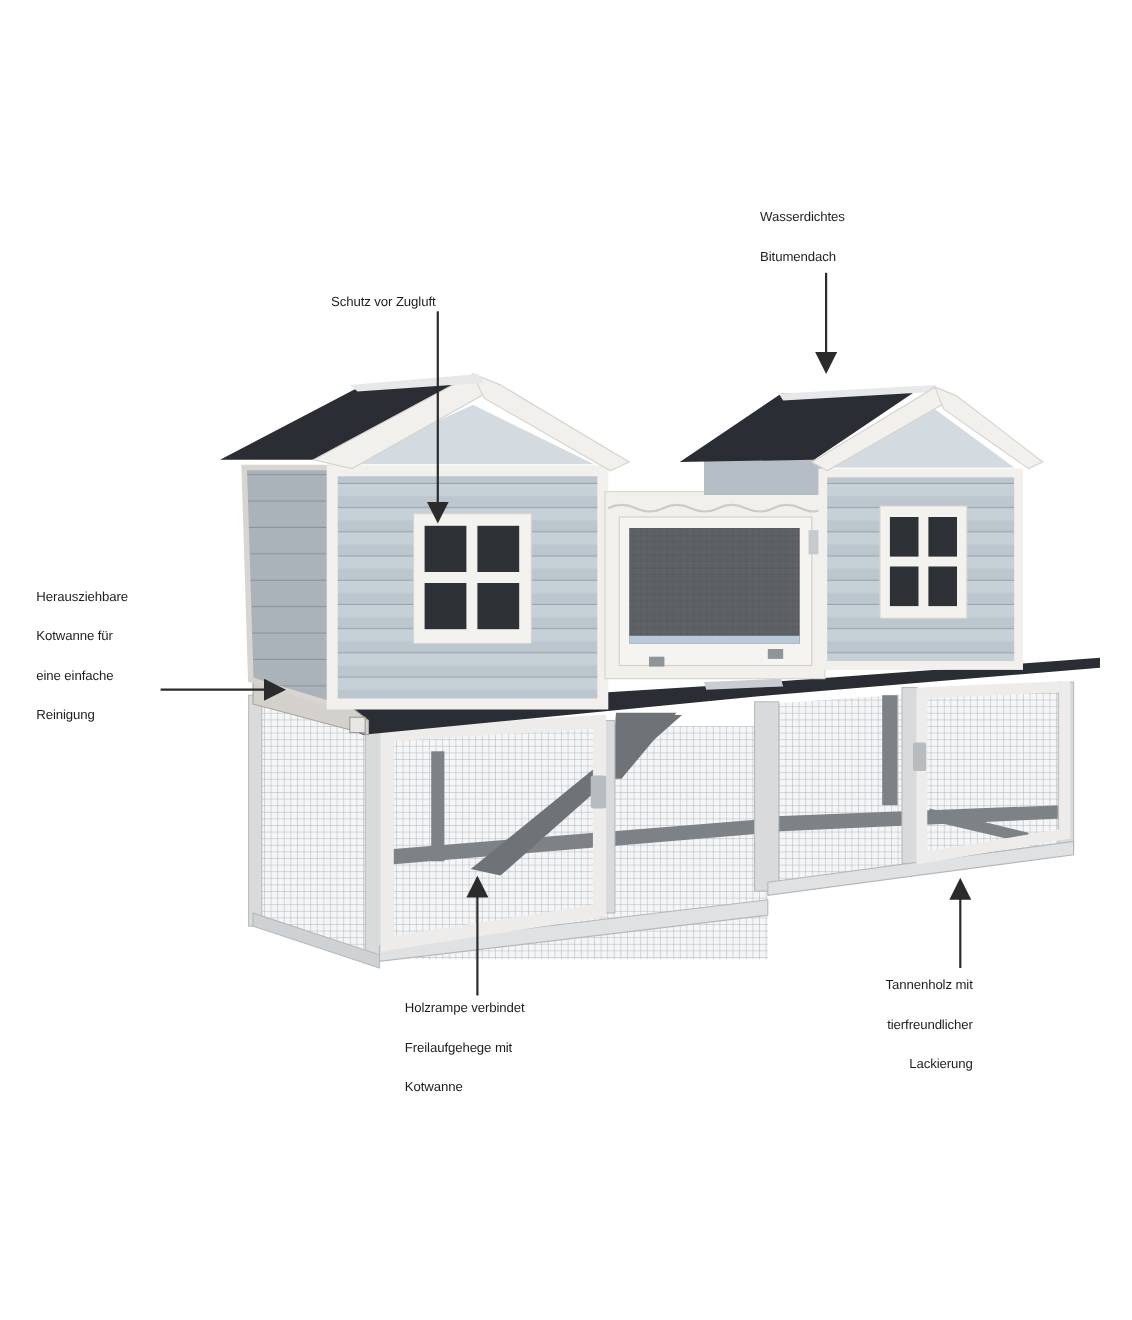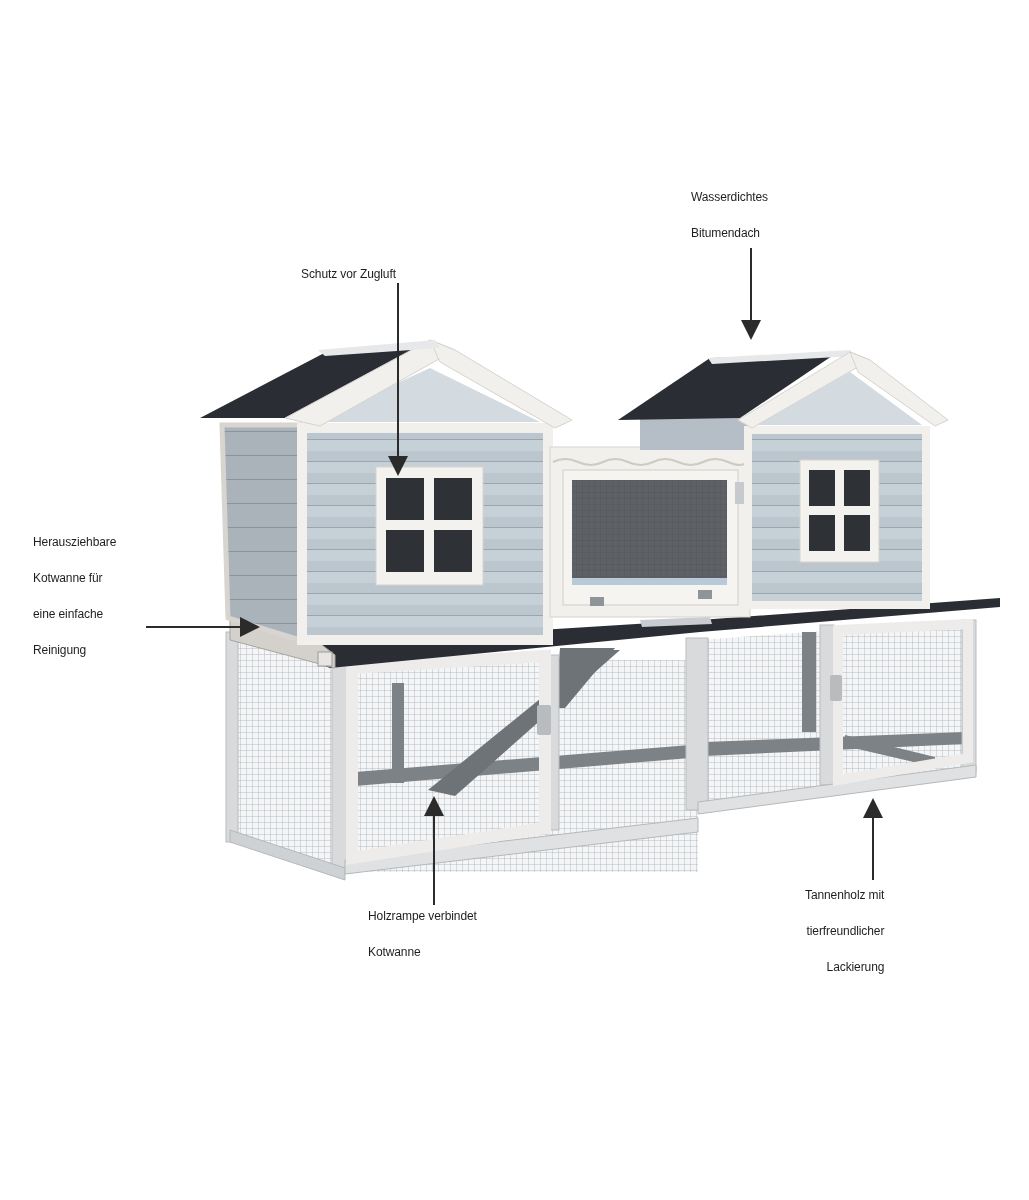--- a/index.html
+++ b/index.html
@@ -156,20 +156,21 @@
 
 <div class="label" style="left:16px; top:524px;margin-left:17px;">
   <span>Herausziehbare</span>
   <span>Kotwanne für</span>
   <span>eine einfache</span>
   <span>Reinigung</span>
 </div>
 
 <div class="label" style="left:336px; top:898px;margin-left:32px;">
   <span>Holzrampe verbindet</span>
+  <span>Freilaufgehege mit</span>
   <span>Kotwanne</span>
 </div>
 
 <div class="label" style="left:805px; top:877px;text-align:right;">
   <span>Tannenholz mit</span>
   <span>tierfreundlicher</span>
   <span>Lackierung</span>
 </div>
 
 </body></html>

